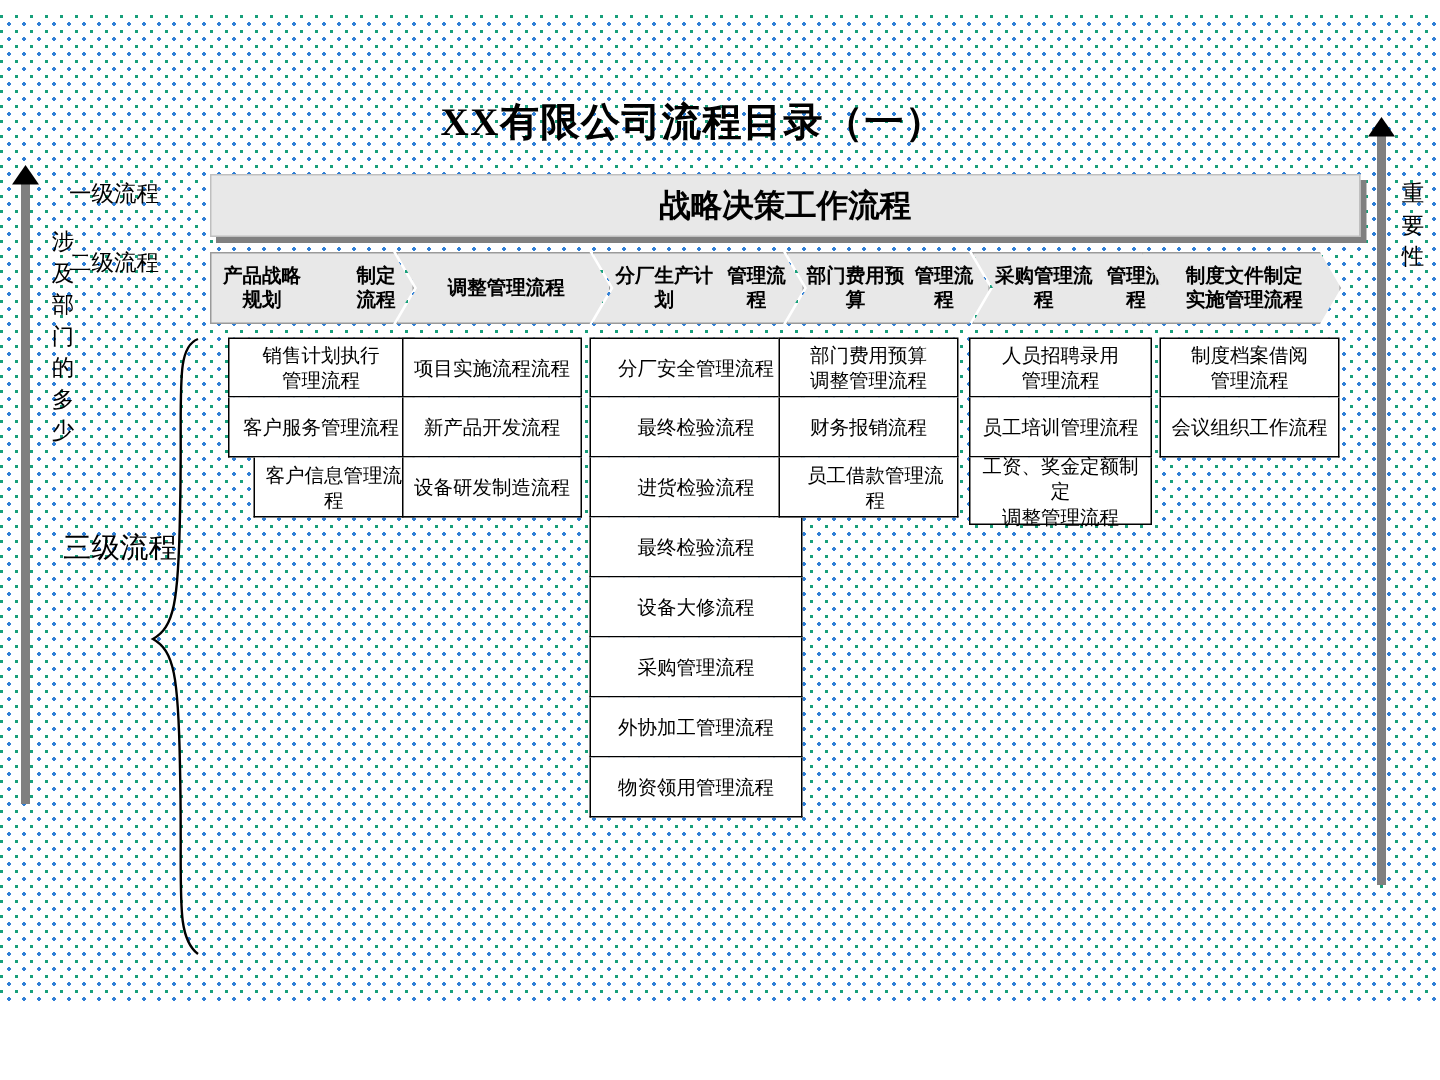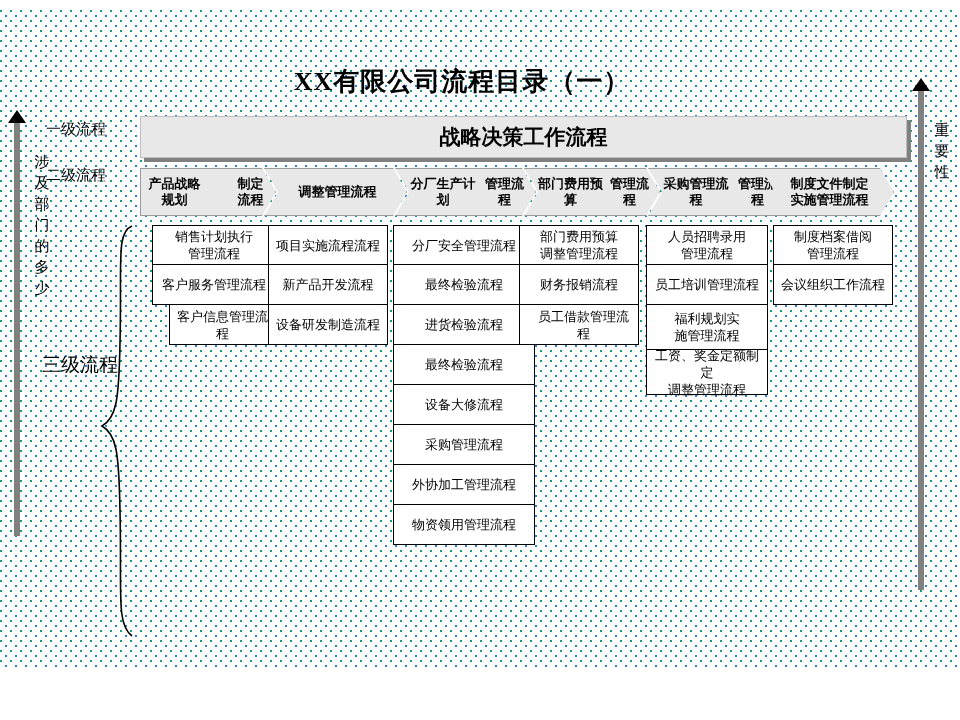--- a/index.html
+++ b/index.html
@@ -265,26 +265,20 @@
             <div>管理流程</div>
           </div>
         </div>
         <div class="l3cell" style="height: 40px;">
           <div>
             <div>员工培训管理流程</div>
           </div>
         </div>
         <div class="l3cell" style="height: 45px;">
           <div>
-            <div>福利规划实</div>
-            <div>施管理流程</div>
-          </div>
-        </div>
-        <div class="l3cell" style="height: 45px;">
-          <div>
             <div>工资、奖金定额制定</div>
             <div>调整管理流程</div>
           </div>
         </div>
       </div>
       <div class="l3col" style="left: 633px; width: 120px;">
         <div class="l3cell firstcell" style="height: 40px;">
           <div>
             <div>制度档案借阅</div>
             <div>管理流程</div>

